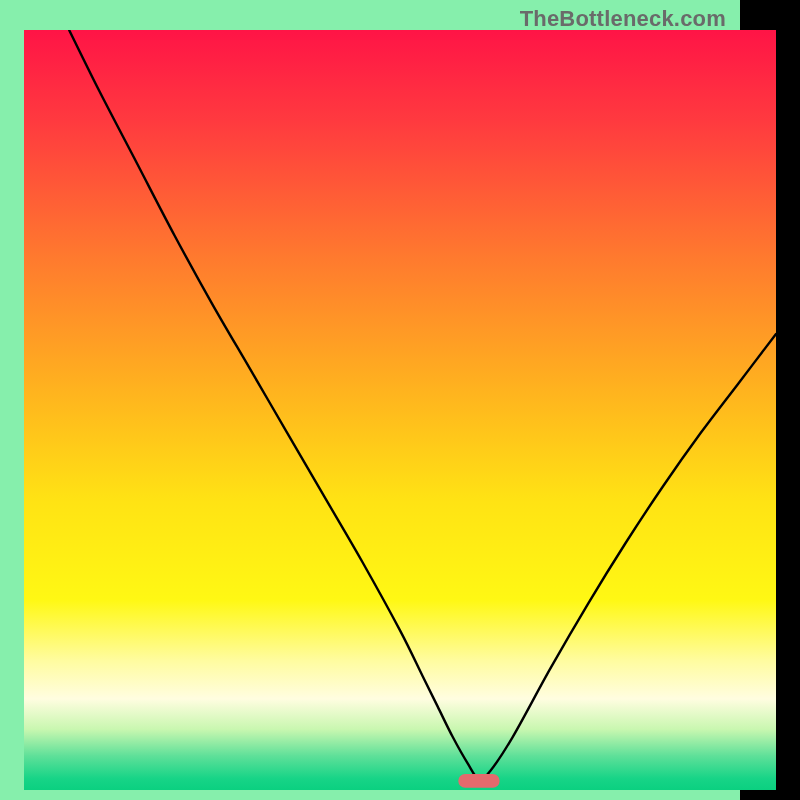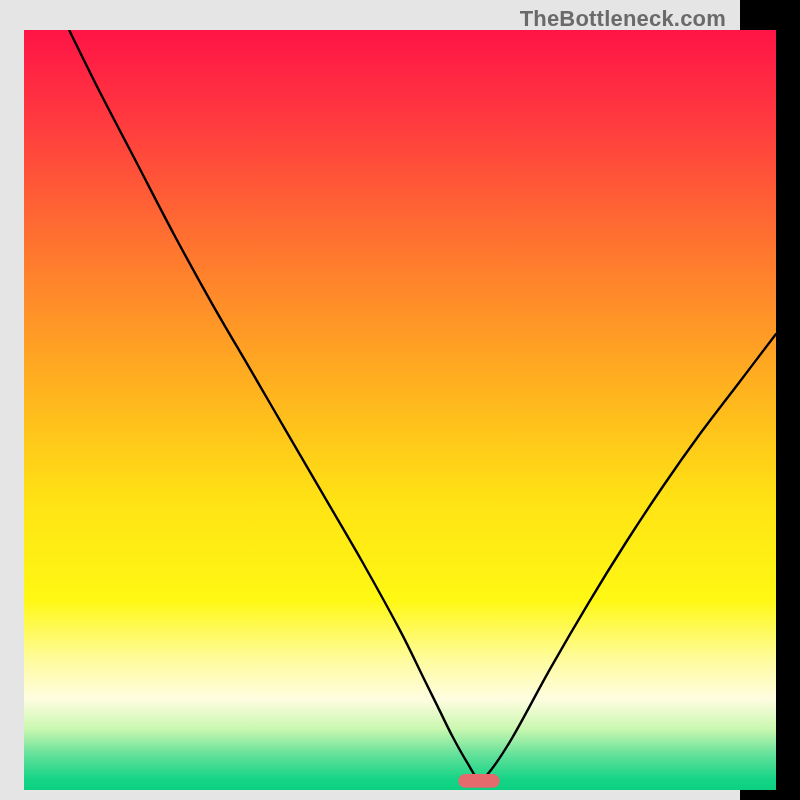--- a/index.html
+++ b/index.html
@@ -1,21 +1,21 @@
 <!DOCTYPE html>
 <html><head>
 <meta charset="utf-8">
 <style>
   * { margin: 0; padding: 0; box-sizing: border-box; }
   html, body { width: 800px; height: 800px; background: #000; overflow: hidden; }
   .frame {
     position: relative;
     width: 740px;
     height: 800px;
-    background: #e5e5e5;
+    background: #86efac;
   }
   .watermark {
     position: absolute;
     top: 6px;
     right: 14px;
     font-family: Arial, Helvetica, sans-serif;
     font-size: 22px;
     font-weight: 600;
     color: #6a6a6a;
     letter-spacing: 0.2px;

